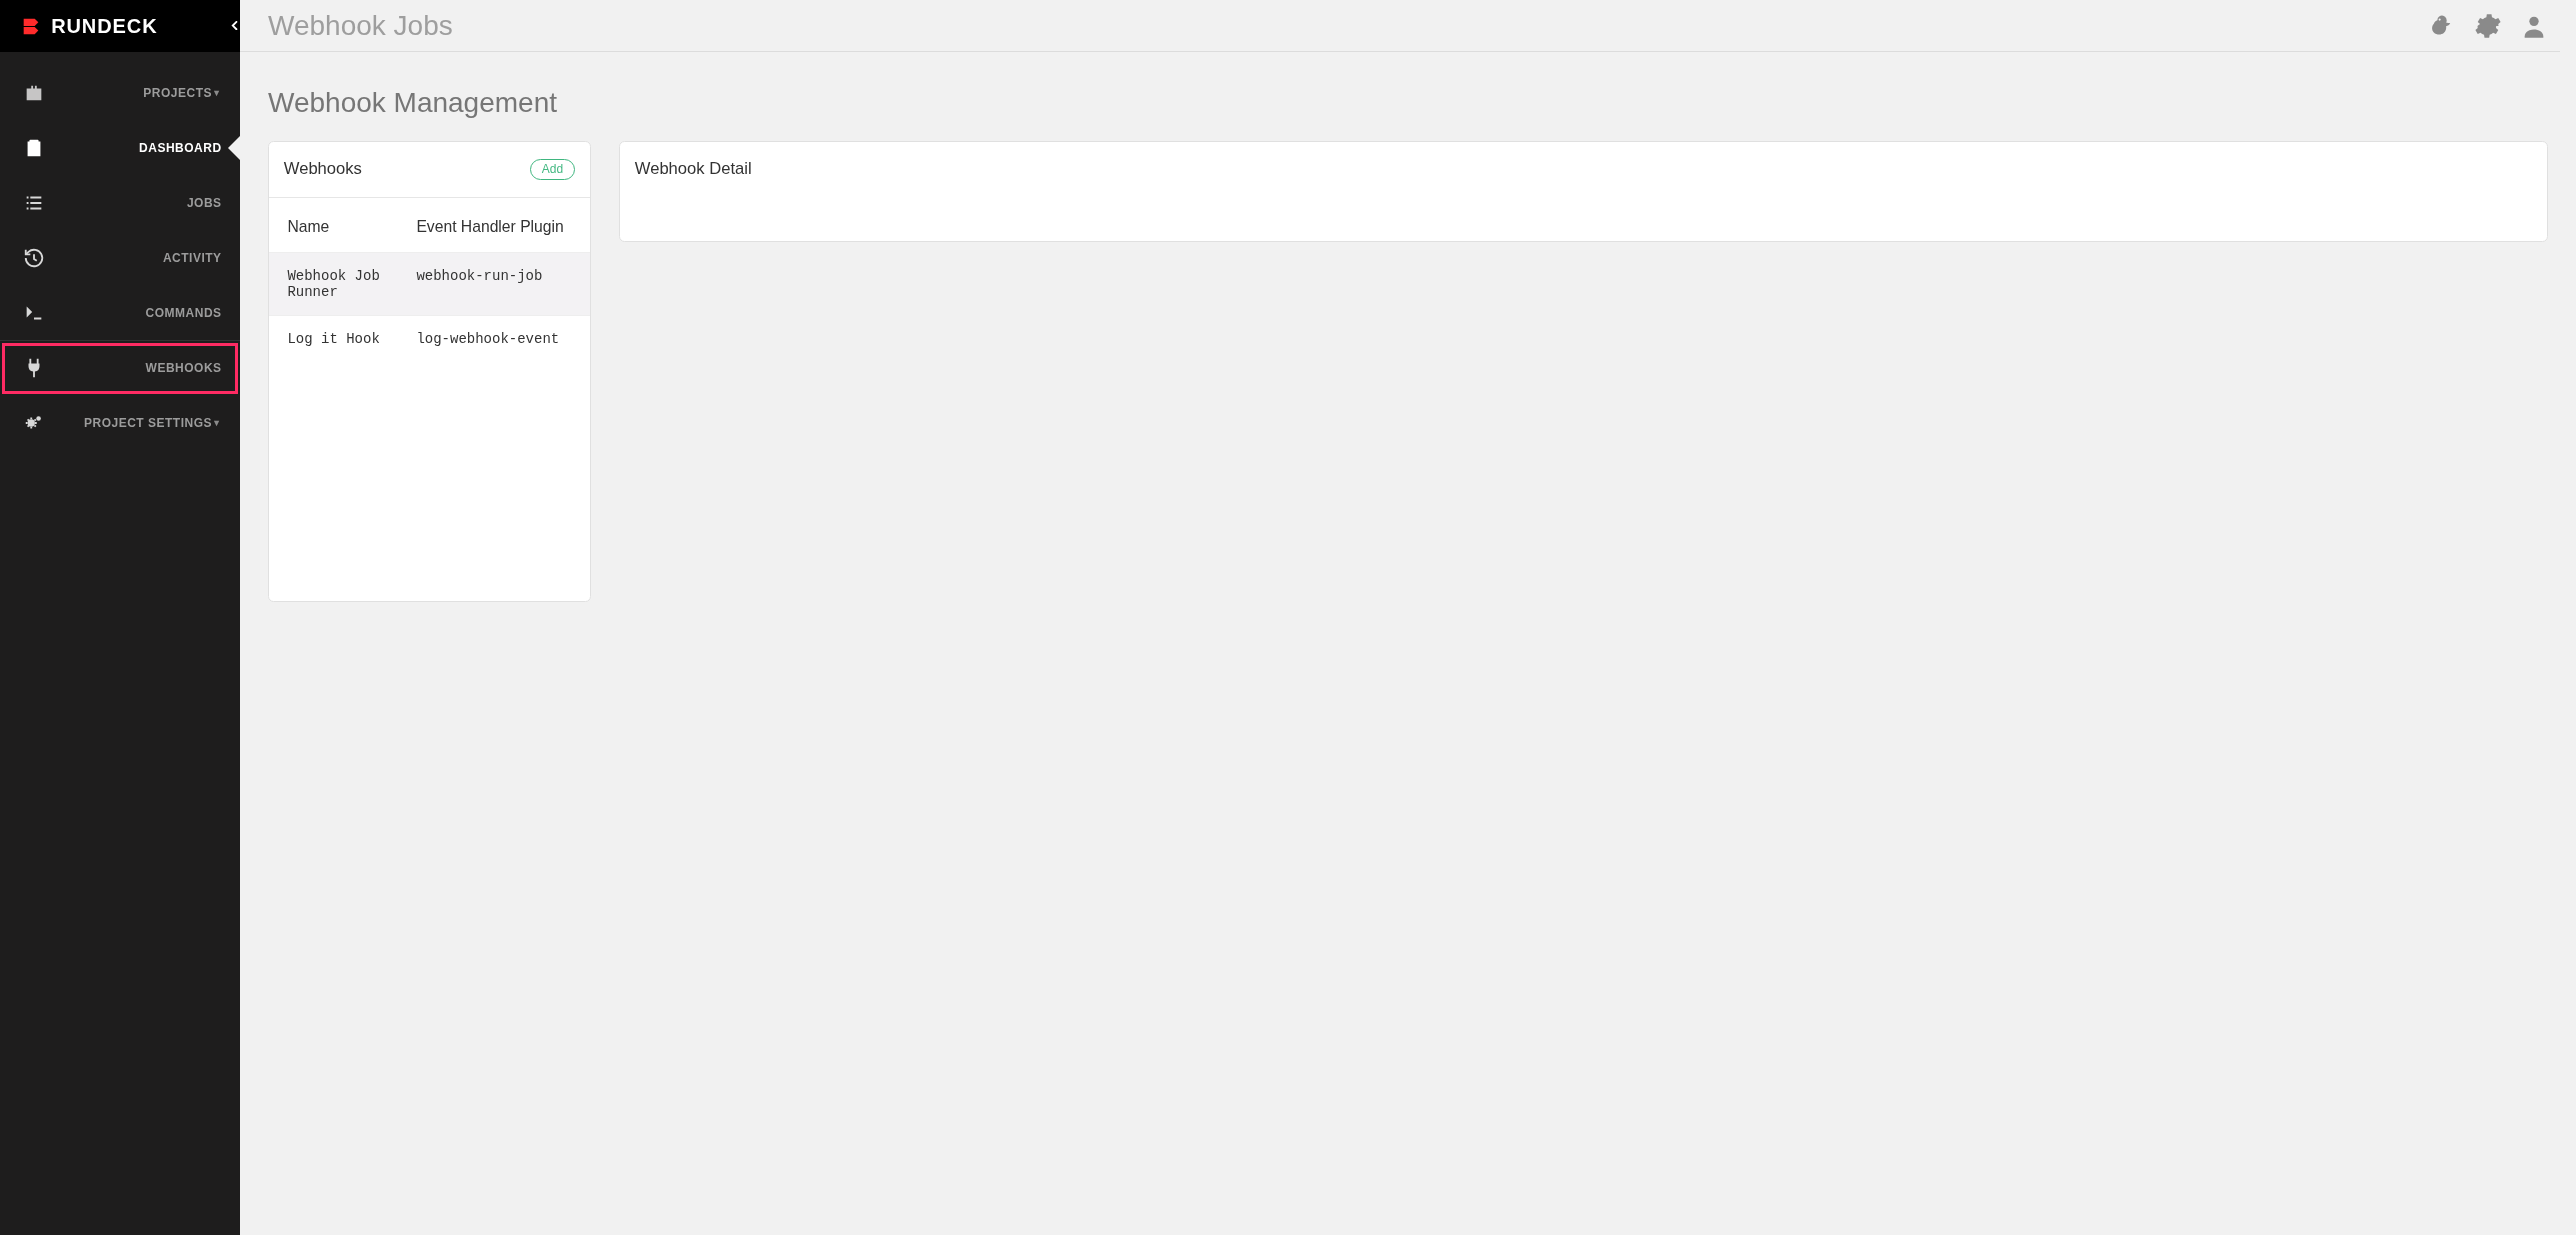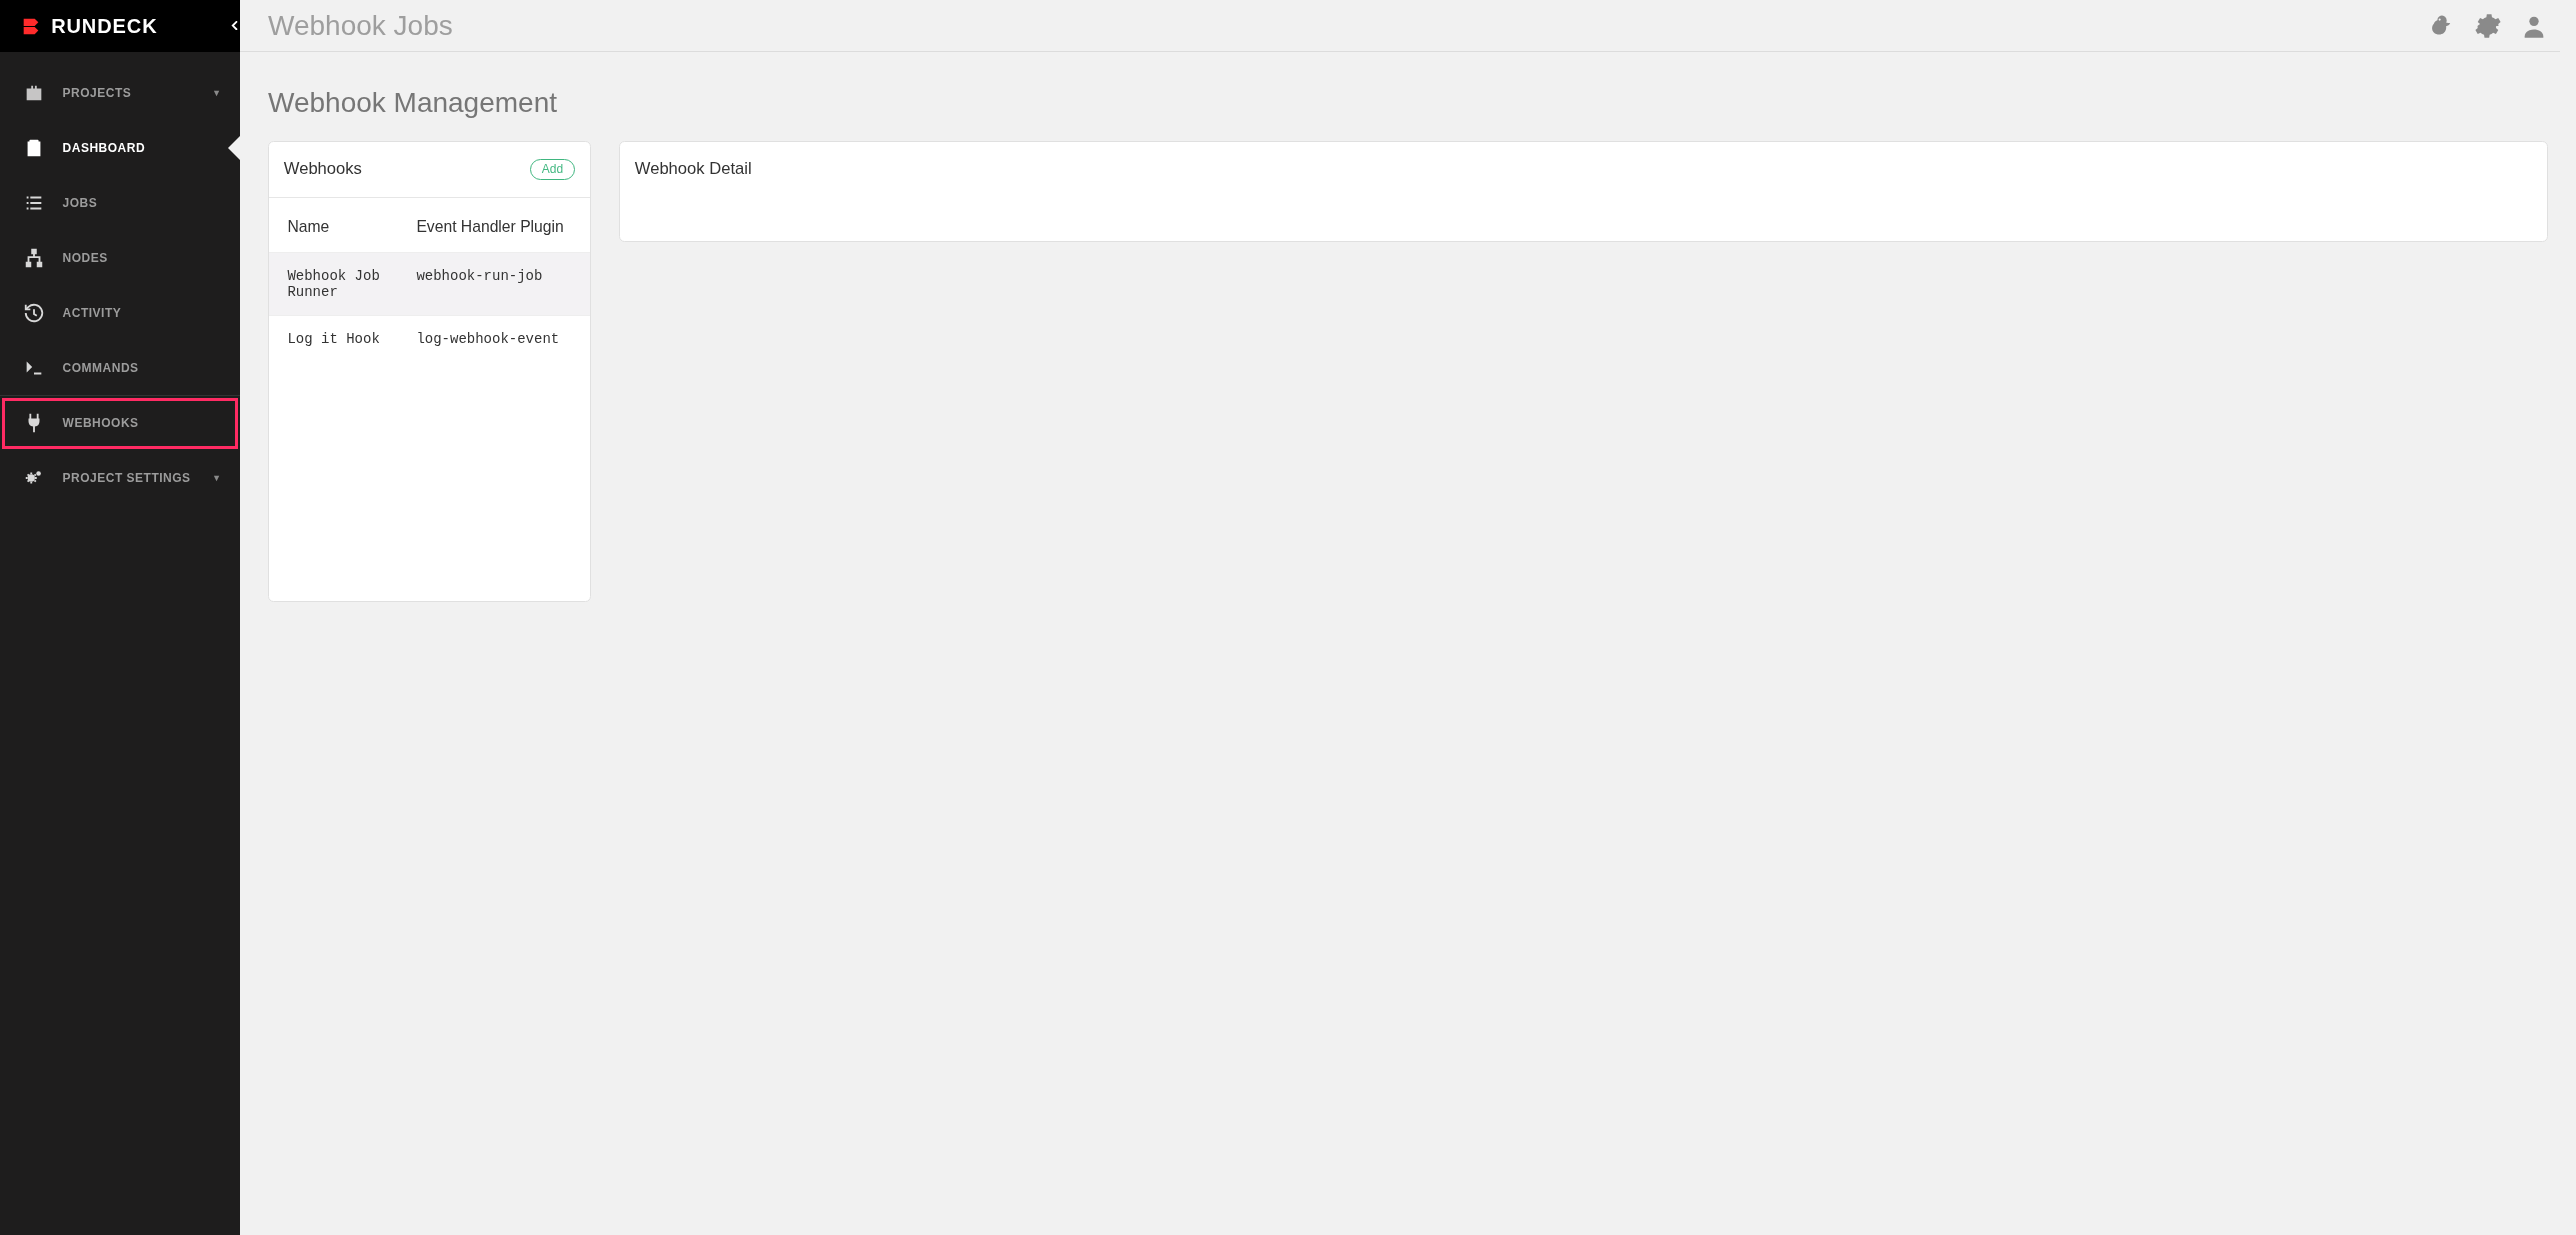--- a/index.html
+++ b/index.html
@@ -66,20 +66,21 @@
     height: 55px;
     display: flex;
     align-items: center;
     padding: 0 18.4px 0 22px;
     cursor: pointer;
     position: relative;
     font-size: 12px;
     font-weight: 700;
     letter-spacing: 0.5px;
     color: #9c9c9c;
+    text-align: right;
   }
   .nav-item .nav-icon {
     width: 24px; height: 24px;
     margin-right: 16.6px;
     display: flex; align-items: center; justify-content: center;
     color: #d8d8d8;
   }
   .nav-item .nav-label { flex: 1; }
   .nav-item .caret {
     font-size: 9.2px;
@@ -249,31 +250,20 @@
 
     <li class="nav-item">
       <span class="nav-icon">
         <svg width="22" height="22" viewBox="0 0 24 24" fill="currentColor">
             <path d="M4 5h2v2H4V5zm4 0h12v2H8V5zM4 11h2v2H4v-2zm4 0h12v2H8v-2zM4 17h2v2H4v-2zm4 0h12v2H8v-2z"></path>
           </svg>
       </span>
       <span class="nav-label">JOBS</span>
     </li>
 
-    <li class="nav-item">
-      <span class="nav-icon">
-        <svg width="22" height="22" viewBox="0 0 24 24" fill="currentColor">
-            <path d="M10 3h4v4h-4V3zM4 17h4v4H4v-4zm12 0h4v4h-4v-4zM12 7v4m0 0H6v6m6-6h6v6" stroke="currentColor" stroke-width="2" fill="none"></path>
-            <rect x="10" y="3" width="4" height="4" fill="currentColor"></rect>
-            <rect x="4" y="17" width="4" height="4" fill="currentColor"></rect>
-            <rect x="16" y="17" width="4" height="4" fill="currentColor"></rect>
-          </svg>
-      </span>
-      <span class="nav-label">NODES</span>
-    </li>
 
     <li class="nav-item">
       <span class="nav-icon">
         <svg width="22" height="22" viewBox="0 0 24 24" fill="none" stroke="currentColor" stroke-width="2">
             <path d="M3 12a9 9 0 1 0 3-6.7L3 8"></path>
             <path d="M3 3v5h5"></path>
             <path d="M12 8v5l3 2"></path>
           </svg>
       </span>
       <span class="nav-label">ACTIVITY</span>

